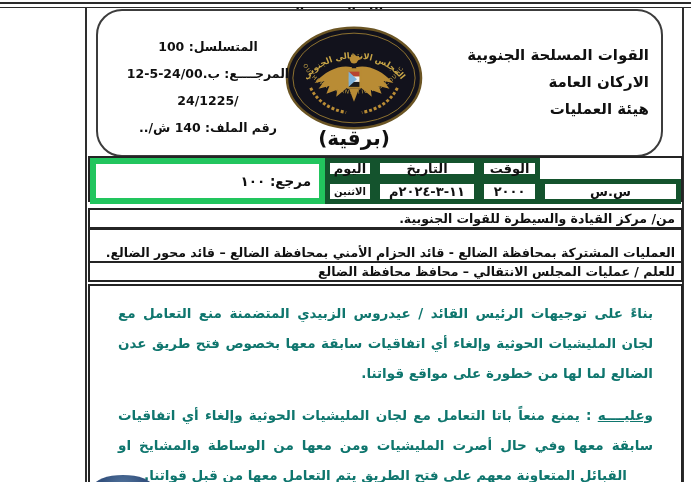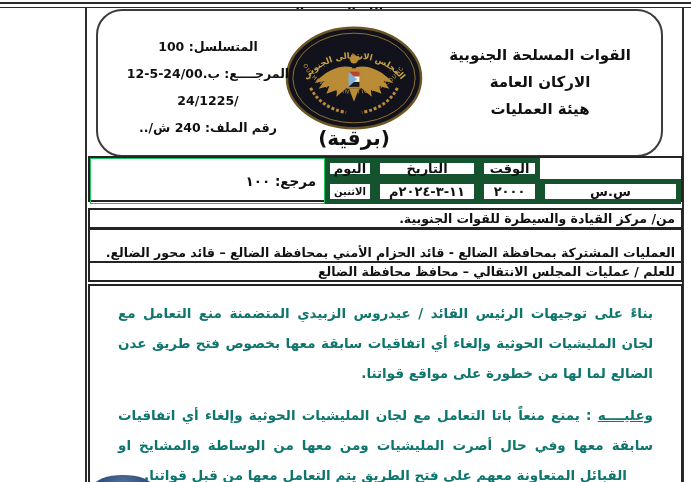--- a/index.html
+++ b/index.html
@@ -9,35 +9,35 @@
   .top-rule{position:absolute;left:0;top:2px;width:691px;height:3px;
             border-top:2px solid #2c2c2c;border-bottom:1px solid #2c2c2c;}
   .side-rule{position:absolute;top:7px;width:2px;height:475px;background:#2e2e2e;}
   .side-rule.l{left:85px;} .side-rule.r{left:682px;}
   .bismillah{position:absolute;left:253px;top:5px;width:172px;text-align:center;
              direction:rtl;font-weight:bold;font-size:13px;color:#151515;}
   
   .hdr-box{position:absolute;left:96px;top:9px;width:563px;height:144px;
            border:2px solid #3c3c3c;border-radius:26px;background:#fff;}
   .org-block{position:absolute;right:12px;top:31px;width:218px;direction:rtl;
-             text-align:center;font-weight:bold;font-size:15px;line-height:27px;}
+             font-weight:bold;font-size:15px;line-height:27px;}
   .serial-block{position:absolute;left:8px;top:22px;width:204px;direction:rtl;
                 text-align:center;font-weight:bold;font-size:12.5px;line-height:27px;}
   .emblem{position:absolute;left:187px;top:15px;width:138px;height:104px;}
   .doc-type{position:absolute;left:187px;top:115px;width:138px;text-align:center;
             direction:rtl;font-weight:bold;font-size:20px;}
   
   .meta-table{position:absolute;left:88px;top:156px;width:595px;height:46px;
               direction:rtl;display:grid;box-sizing:border-box;
               grid-template-columns:141px 61px 104px 50px 1fr;
               grid-template-rows:21px 1fr;border:2px solid #242424;background:#fff;}
   .mcell{border:5px solid #14532d;display:flex;align-items:center;justify-content:center;
          font-weight:bold;font-size:13px;box-sizing:border-box;}
   .mcell.day{font-size:10px;}
-  .mref{grid-column:5;grid-row:1/3;border:1px solid #22c55e;display:flex;align-items:center;
+  .mref{grid-column:5;grid-row:1/3;border:6px solid #22c55e;display:flex;align-items:center;
         justify-content:flex-start;padding:0 8px;font-weight:bold;font-size:13.5px;
         box-sizing:border-box;}
   
   .route-row{position:absolute;left:88px;width:595px;border:2px solid #242424;direction:rtl;
              display:flex;align-items:center;padding:0 6px;box-sizing:border-box;
              font-weight:bold;font-size:12.5px;background:#fff;white-space:nowrap;overflow:hidden;}
   .row-from{top:208px;height:21px;}
   .row-to{top:228px;height:48px;}
   .row-info{top:261px;height:21px;}
   
@@ -103,21 +103,21 @@
         <path d="M114 62 q-10 20 -36 25" stroke-width="3" stroke-dasharray="3 2"></path>
       </g>
     </svg>
 
     <div class="doc-type">(برقية)</div>
 
     <div class="serial-block">
       <div>المتسلسل: 100</div>
       <div>المرجــــع: ب.‪12-5-24/00‬</div>
       <div>‪24/1225/‬</div>
-      <div>رقم الملف: 240 ش/..</div>
+      <div>رقم الملف: 140 ش/..</div>
     </div>
   </div>
 
   <div class="meta-table">
     <div class="mcell" style="grid-column:2;grid-row:1">الوقت</div>
     <div class="mcell" style="grid-column:3;grid-row:1">التاريخ</div>
     <div class="mcell" style="grid-column:4;grid-row:1">اليوم</div>
     <div class="mref">مرجع: ١٠٠</div>
     <div class="mcell" style="grid-column:1;grid-row:2">س.س</div>
     <div class="mcell" style="grid-column:2;grid-row:2">٢٠٠٠</div>

